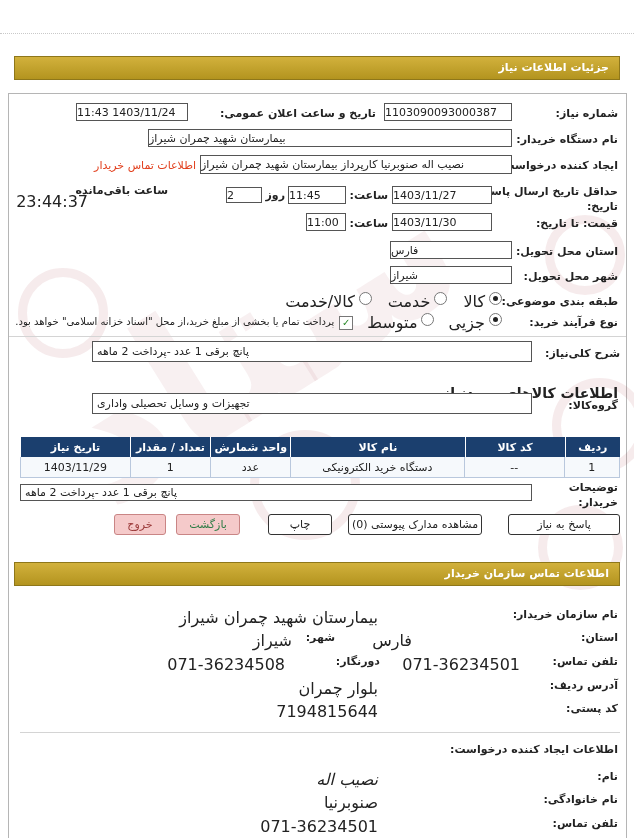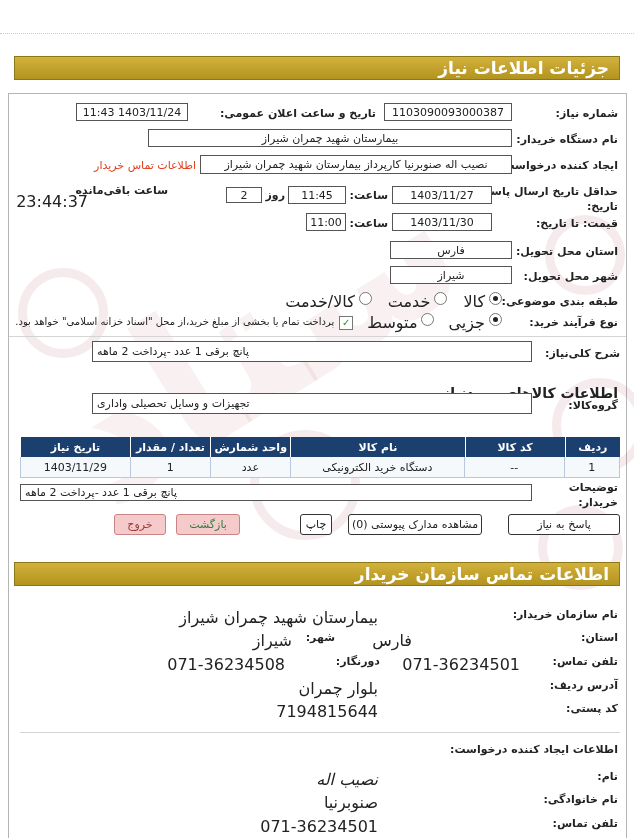--- a/index.html
+++ b/index.html
@@ -1,27 +1,27 @@
 <!DOCTYPE html>
 <html lang="fa" dir="rtl"><head>
 <meta charset="utf-8">
 <style>
   html,body{margin:0;padding:0;background:#fff;}
   .page{position:relative;width:634px;height:838px;background:#fff;overflow:hidden;
         font-family:"DejaVu Sans",sans-serif;direction:rtl;}
   .abs{position:absolute;box-sizing:border-box;}
   .dotted{border-top:1px dotted #c9c9c9;}
   .goldbar{height:24px;background:linear-gradient(#d2b13c,#b3941f);border:1px solid #8e771a;
-           color:#fff;font-size:17px;font-weight:bold;line-height:22px;text-align:right;
+           color:#fff;font-size:11px;font-weight:bold;line-height:22px;text-align:right;
            padding:0 10px;}
   .panel{border:1px solid #b5b5b5;border-bottom:none;background:#fff;}
   .lbl{font-size:11px;font-weight:bold;color:#222;white-space:nowrap;}
   .txt{font-size:16px;color:#222;white-space:nowrap;}
   .vbox{border:1px solid #555;background:#fff;font-size:11px;color:#222;
-        display:flex;align-items:center;justify-content:center;white-space:nowrap;overflow:hidden;}
+        display:flex;align-items:center;justify-content:flex-end;white-space:nowrap;overflow:hidden;}
   .vbox.right{justify-content:flex-end;padding-left:4px;padding-right:8px;}
   .ltr{direction:ltr;unicode-bidi:embed;}
   .link{font-size:11px;color:#e2401e;white-space:nowrap;cursor:pointer;}
   .opt{display:inline-flex;align-items:flex-start;gap:4px;}
   .radio{width:11px;height:11px;border:1px solid #777;border-radius:50%;background:#fff;
          display:inline-flex;align-items:center;justify-content:center;flex:none;}
   .radio.checked::after{content:"";width:5px;height:5px;border-radius:50%;background:#222;display:block;}
   .checkbox{width:12px;height:12px;border:1px solid #777;background:#fff;display:inline-flex;
             align-items:center;justify-content:center;flex:none;font-size:10px;color:#2a8a2a;}
   .checkbox.checked::after{content:"✓";font-weight:bold;}
@@ -195,21 +195,21 @@
   <div class="abs z" style="top:479px;right:16px;width:70px;text-align:right;line-height:13px;">
     <span class="lbl">توضیحات</span><br>
     <span class="lbl">خریدار:</span>
   </div>
   <div class="abs vbox right z" style="top:484px;right:102px;left:20px;height:17px;">
     <span>پانچ برقی  1 عدد -پرداخت 2 ماهه</span>
   </div>
 
   <div class="abs btn z" style="top:514px;right:14px;width:112px;">پاسخ به نیاز</div>
   <div class="abs btn z" style="top:514px;right:152px;width:134px;">مشاهده مدارک پیوستی (0)</div>
-  <div class="abs btn z" style="top:514px;right:302px;width:32px;">چاپ</div>
+  <div class="abs btn z" style="top:514px;right:302px;width:64px;">چاپ</div>
   <div class="abs btn pink back z" style="top:514px;right:394px;width:64px;">بازگشت</div>
   <div class="abs btn pink exit z" style="top:514px;right:468px;width:52px;">خروج</div>
 
   <div class="abs goldbar z" style="top:562px;left:14px;right:14px;">
     <span>اطلاعات تماس سازمان خریدار</span>
   </div>
 
   <span class="abs lbl z" style="top:608px;right:16px;">نام سازمان خریدار:</span>
   <span class="abs txt z" style="top:608px;right:256px;">بیمارستان شهید چمران شیراز</span>
 

